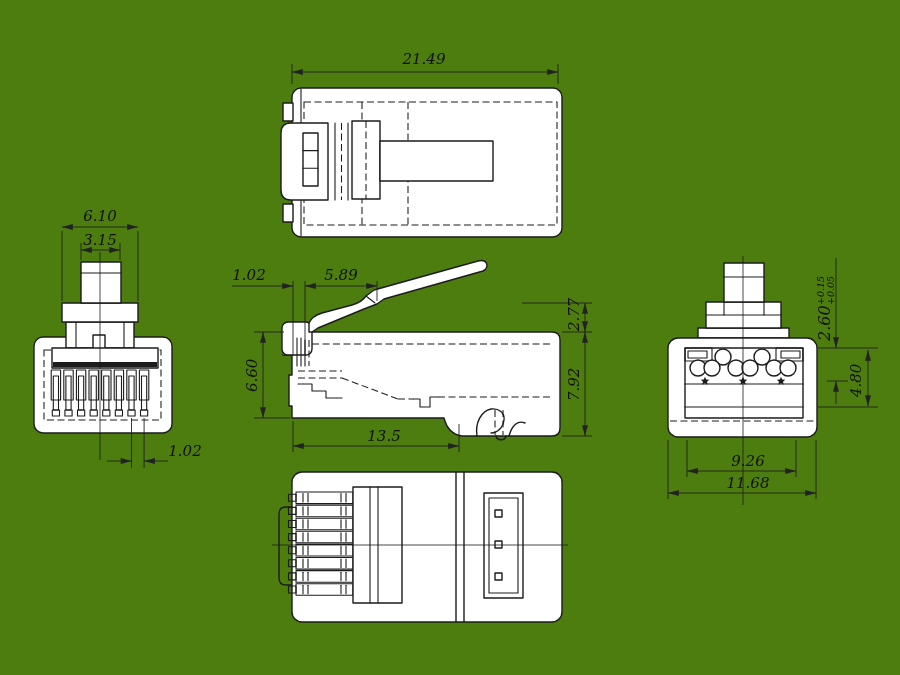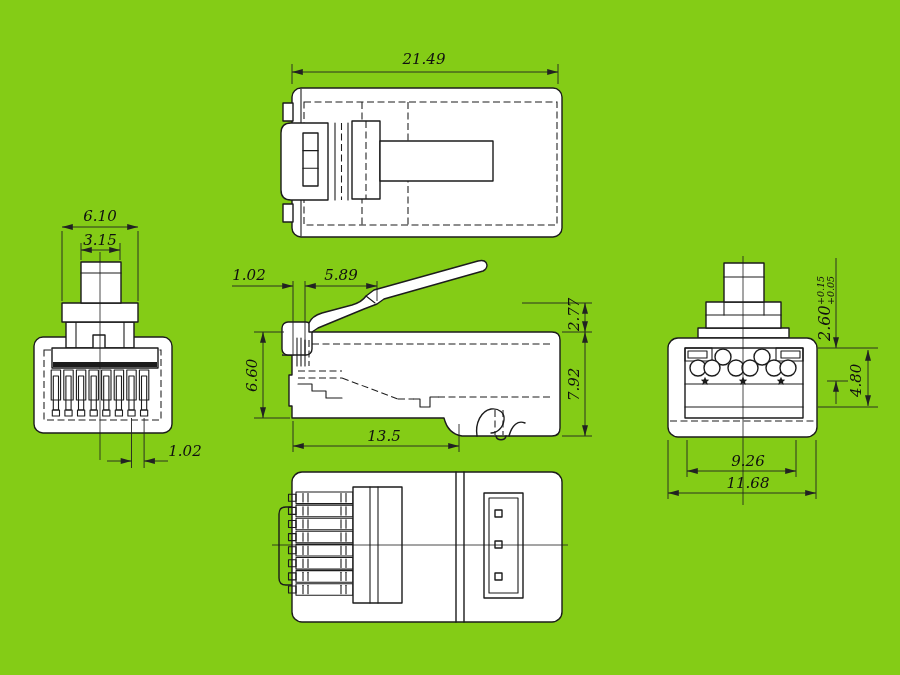--- a/index.html
+++ b/index.html
@@ -1,16 +1,16 @@
 <!DOCTYPE html>
 <html><head>
 <meta charset="utf-8">
 <style>
   html,body{margin:0;padding:0;background:#ffffff}
-  .stage{position:relative;width:900px;height:675px;background:#84cc16;overflow:hidden}
+  .stage{position:relative;width:900px;height:675px;background:#4d7c0f;overflow:hidden}
   svg{display:block}
   .o {fill:none;stroke:#1c1c1c;stroke-width:1.4;stroke-linejoin:round;stroke-linecap:round}
   .o2{fill:none;stroke:#1c1c1c;stroke-width:1.1;stroke-linejoin:round;stroke-linecap:round}
   .of{fill:#ffffff;stroke:#1c1c1c;stroke-width:1.4;stroke-linejoin:round}
   .h {fill:none;stroke:#1c1c1c;stroke-width:1.05;stroke-dasharray:7 3.5;stroke-linecap:butt}
   .d {fill:none;stroke:#222222;stroke-width:0.9}
   .dim {fill:none;stroke:#222222;stroke-width:0.9;marker-start:url(#arw);marker-end:url(#arw)}
   .dime{fill:none;stroke:#222222;stroke-width:0.9;marker-end:url(#arw)}
   .dims{fill:none;stroke:#222222;stroke-width:0.9;marker-start:url(#arw)}
   .cl{fill:none;stroke:#1c1c1c;stroke-width:0.8}

